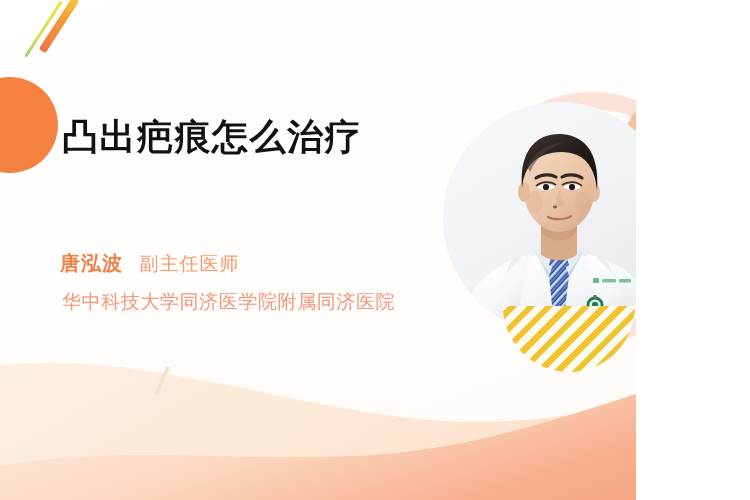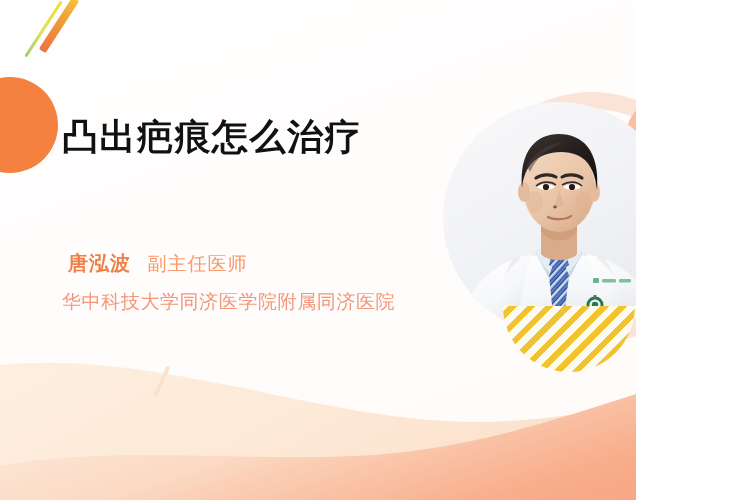--- a/index.html
+++ b/index.html
@@ -87,21 +87,21 @@
     overflow:hidden;
   }
 
   
   #headline {
     position:absolute; left:62px; top:116px;
     font-size:36px; font-weight:700; color:#111111;
     letter-spacing:1.5px; line-height:1.15; white-space:nowrap;
   }
   #doctor-line {
-    position:absolute; left:68px; top:251px;
+    position:absolute; left:60px; top:251px;
     white-space:nowrap; line-height:1.25;text-align:center;
   }
   #doctor-name {
     font-size:20px; font-weight:700; color:#ef7f45; letter-spacing:1px;
   }
   #doctor-title {
     font-size:19px; font-weight:400; color:#f7996b;
     letter-spacing:1px; margin-left:12px;
   }
   #hospital-block {

